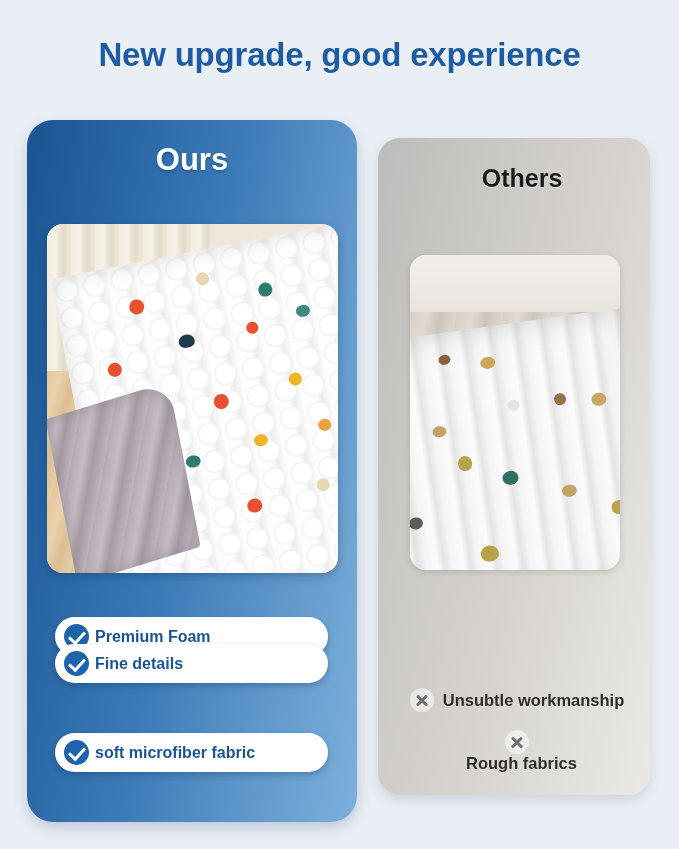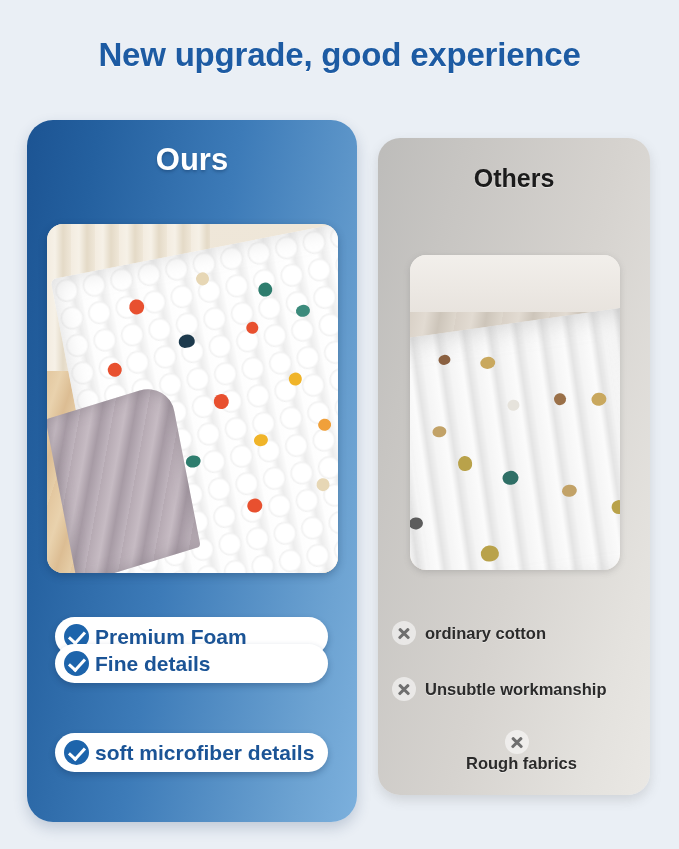--- a/index.html
+++ b/index.html
@@ -74,20 +74,21 @@
     top: 22px;
     font-size: 31px;
     color: #ffffff;
     text-shadow: 0 2px 3px rgba(15,45,85,0.35);
   }
   .card-others .card-heading {
     top: 26px;
     font-size: 25px;
     color: #1b1b1b;
     text-shadow: 0 1px 1px rgba(255,255,255,0.55);
+    margin-left: 8px;
   }
 
   
   .photo-frame {
     position: absolute;
     overflow: hidden;
     border-radius: 16px;
   }
   .photo-ours {
     left: 20px;
@@ -230,37 +231,37 @@
     left: 8px;
     top: 4px;
     width: 7px;
     height: 13px;
     border: solid #ffffff;
     border-width: 0 3px 3px 0;
     transform: rotate(42deg);
   }
   .pill-label {
     margin-left: 6px;
-    font-size: 21px;
+    font-size: 16px;
     font-weight: bold;
     color: #1b5496;
     white-space: nowrap;
   }
 
   
   .con-row {
     position: absolute;
     left: 14px;
     width: 250px;
     height: 28px;
     display: flex;
     align-items: center;
   }
   .con-1 { top: 481px; }
-  .con-2 { top: 537px; }
+  .con-2 { top: 548px; justify-content: center; }
   .con-3 { top: 592px; flex-direction: column; }
 
   .x-icon {
     width: 24px;
     height: 24px;
     flex: 0 0 24px;
     border-radius: 50%;
     background: rgba(255,255,255,0.55);
     position: relative;
   }
@@ -331,21 +332,21 @@
       <span class="pill-label">Premium Foam</span>
     </div>
 
     <div class="pill pill-2">
       <span class="check-icon"></span>
       <span class="pill-label">Fine details</span>
     </div>
 
     <div class="pill pill-3">
       <span class="check-icon"></span>
-      <span class="pill-label">soft microfiber details</span>
+      <span class="pill-label">soft microfiber fabric</span>
     </div>
   </div>
 
   <div class="card-others">
 
     <div class="card-heading">Others</div>
 
     <div class="photo-frame photo-others">
       <div class="ph others-room">
         <div class="others-wall"></div>
@@ -361,24 +362,20 @@
           <span class="motif" style="left:28%;top:46%;width:14px;height:15px;background:#b9a24a;border-radius:50% 50% 45% 45%;"></span>
           <span class="motif" style="left:44%;top:54%;width:16px;height:14px;background:#2f6f66;"></span>
           <span class="motif" style="left:66%;top:62%;width:15px;height:12px;background:#c2a267;"></span>
           <span class="motif" style="left:6%;top:66%;width:14px;height:12px;background:#5c5c5c;"></span>
           <span class="motif" style="left:84%;top:70%;width:14px;height:14px;background:#b9a24a;"></span>
           <span class="motif" style="left:32%;top:80%;width:18px;height:16px;background:#b9a24a;border-radius:50% 50% 45% 45%;"></span>
         </div>
       </div>
     </div>
 
-    <div class="con-row con-1">
-      <span class="x-icon"></span>
-      <span class="con-label">ordinary cotton</span>
-    </div>
 
     <div class="con-row con-2">
       <span class="x-icon"></span>
       <span class="con-label">Unsubtle workmanship</span>
     </div>
 
     <div class="con-row con-3">
       <span class="x-icon"></span>
       <span class="con-label">Rough fabrics</span>
     </div>

